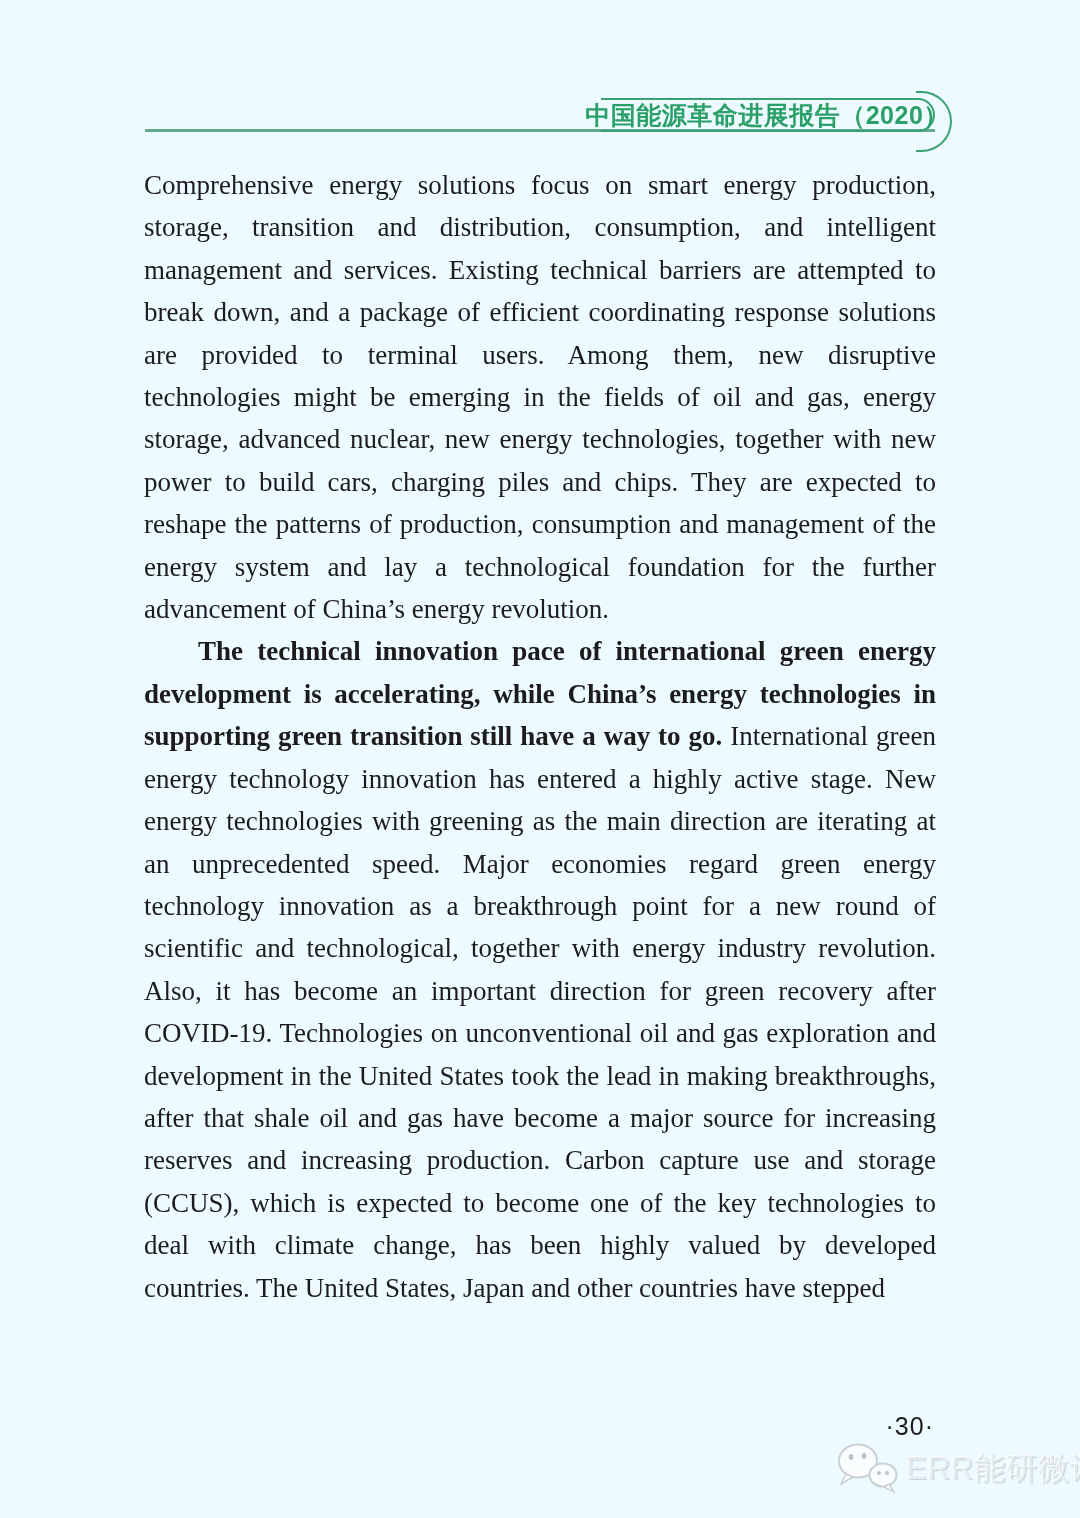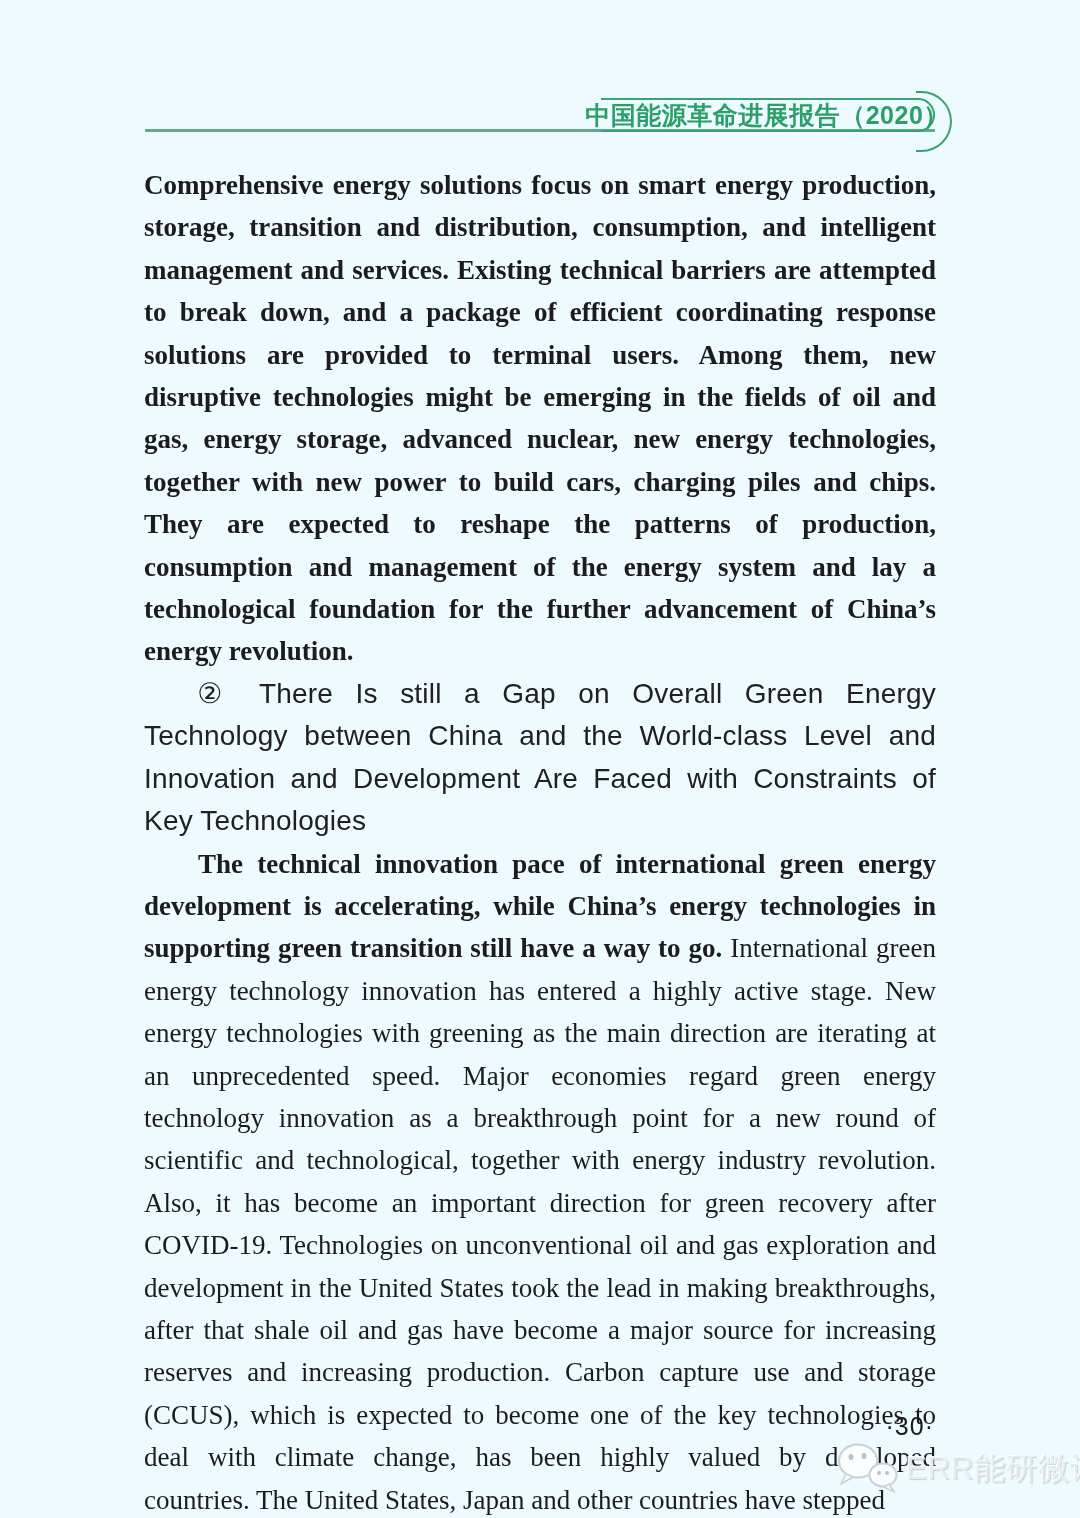--- a/index.html
+++ b/index.html
@@ -68,21 +68,20 @@
     left: 144px;
     top: 164px;
     width: 792px;
     color: #1c1c1e;
   }
   .body-par {
     margin: 0;
     font-size: 27px;
     line-height: 42.4px;
     text-align: justify;
-    font-weight: bold;
   }
   .section-heading {
     margin: 0;
     font-family: "Liberation Sans", "DejaVu Sans", sans-serif;
     font-weight: normal;
     font-size: 28px;
     line-height: 42.4px;
     color: #202022;
     text-align: justify;
     text-indent: 1.9em;
@@ -135,21 +134,20 @@
     <div class="header-rule"></div>
     <div class="header-title-box">
       <span class="header-title">中国能源革命进展报告（2020）</span>
     </div>
     <div class="header-arc"></div>
   </div>
 
   <div class="doc-column">
     <p class="body-par">Comprehensive energy solutions focus on smart energy production, storage, transition and distribution, consumption, and intelligent management and services. Existing technical barriers are attempted to break down, and a package of efficient coordinating response solutions are provided to terminal users. Among them, new disruptive technologies might be emerging in the fields of oil and gas, energy storage, advanced nuclear, new energy technologies, together with new power to build cars, charging piles and chips. They are expected to reshape the patterns of production, consumption and management of the energy system and lay a technological foundation for the further advancement of China’s energy revolution.</p>
 
-    <h2 class="section-heading">② There Is still a Gap on Overall Green Energy Technology between China and the World-class Level and Innovation and Development Are Faced with Constraints of Key Technologies</h2>
 
     <p class="lead-par"><span class="bold-lead">The technical innovation pace of international green energy development is accelerating, while China’s energy technologies in supporting green transition still have a way to go.</span><span> International green energy technology innovation has entered a highly active stage. New energy technologies with greening as the main direction are iterating at an unprecedented speed. Major economies regard green energy technology innovation as a breakthrough point for a new round of scientific and technological, together with energy industry revolution. Also, it has become an important direction for green recovery after COVID-19. Technologies on unconventional oil and gas exploration and development in the United States took the lead in making breakthroughs, after that shale oil and gas have become a major source for increasing reserves and increasing production. Carbon capture use and storage (CCUS), which is expected to become one of the key technologies to deal with climate change, has been highly valued by developed countries. The United States, Japan and other countries have stepped</span></p>
   </div>
 
   <div class="page-number">·30·</div>
 
   <div class="watermark">
     <svg width="64" height="54" viewBox="0 0 64 54">
 
       <ellipse cx="22" cy="19" rx="19" ry="16.5" fill="#fafdfe" stroke="#c9d1d6" stroke-width="2"></ellipse>

